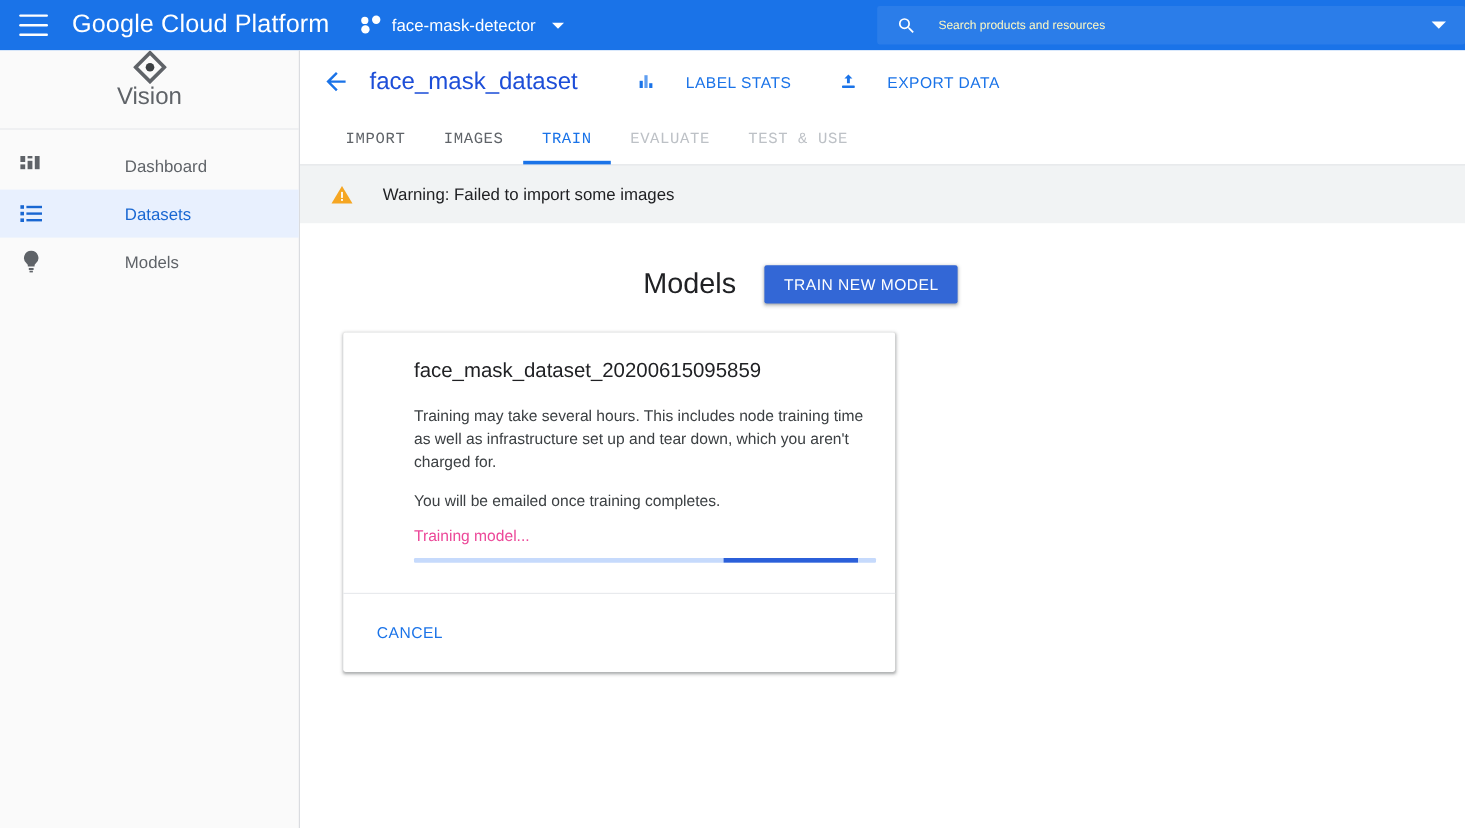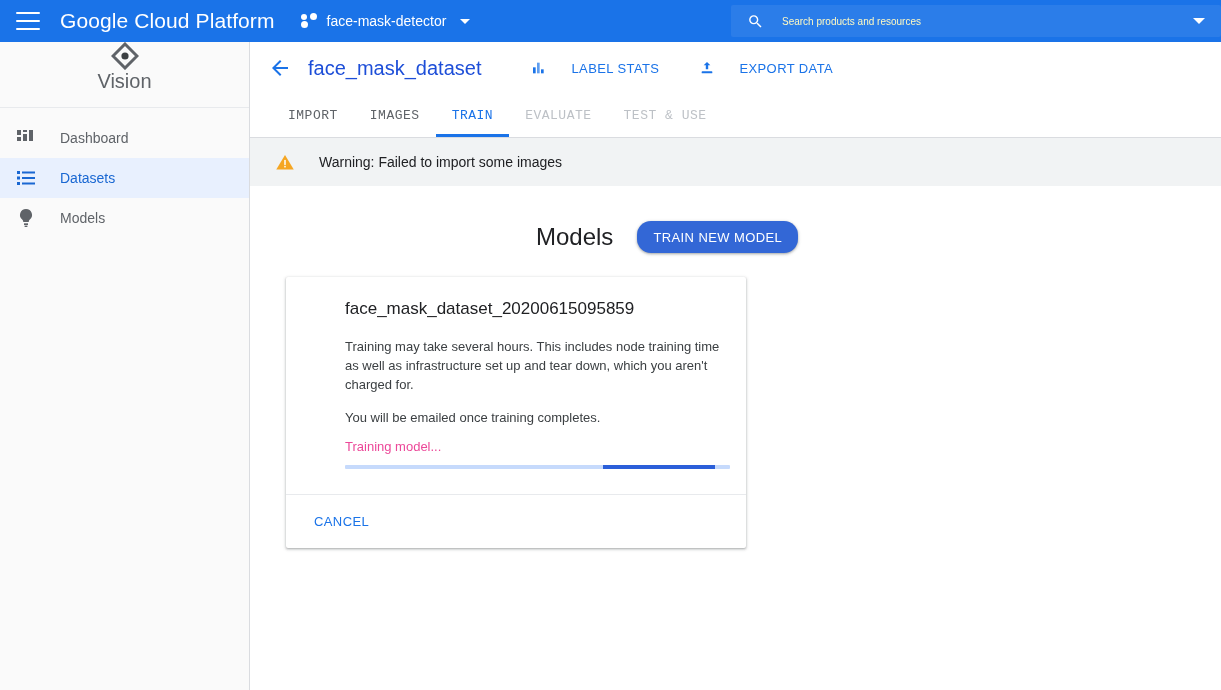--- a/index.html
+++ b/index.html
@@ -75,21 +75,21 @@
     flex-direction: column;
   }
   .vision-logo { width: 28px; height: 28px; margin-left: 12px; margin-right: 12px; flex:none;}
   .product-name { font-size: 20px; color: #5f6368; font-weight: 400; }
   .nav-list { padding-top: 10px; }
   .nav-item {
     height: 40px; display: flex; align-items: center;
     cursor: pointer; padding-left: 14px;
   }
   .nav-item .nav-ico { width: 24px; height: 24px; margin-right: 22px; flex:none; display:block;}
-  .nav-label { font-size: 14px; color: #5f6368; }
+  .nav-label { font-size: 14px; color: #5f6368; margin-left: 44px; }
   .nav-item.active { background: #e8f0fe; }
   .nav-item.active .nav-label { color: #1967d2; }
 
   
   .main {
     position: absolute; top: 42px; left: 250px;
     width: 971px; height: 648px;
     background: #ffffff;
   }
   .page-head {
@@ -136,21 +136,21 @@
   .warn-text { font-size: 14px; color: #202124; }
 
   .models-row {
     display: flex; align-items: center;
     margin-top: 35px; padding-left: 286px;
   }
   .models-title { font-size: 24px; color: #202124; font-weight: 400; }
   .train-btn {
     margin-left: 24px;
     background: #3367d6; color: #fff;
-    border: none; border-radius: 14px;
+    border: none; border-radius: 2px;
     height: 32px; padding: 0 16px;
     font-size: 13px; font-weight: 500; letter-spacing: .4px;
     font-family: "Liberation Sans", sans-serif;
     cursor: pointer;
     box-shadow: 0 1px 2px rgba(60,64,67,.3), 0 1px 3px 1px rgba(60,64,67,.15);
   }
 
   .model-card {
     position: absolute; left: 286px; top: 277px;
     width: 460px;
@@ -173,21 +173,21 @@
     height: 4px; width: 100%;
     background: #c6dafc; border-radius: 1px;
     position: relative; overflow: hidden;
   }
   .progress-fill {
     position: absolute; top: 0; height: 4px;
     background: #2b5fd9;
   }
   .card-footer {
     border-top: 1px solid #e8eaed;
-    height: 54px; display: flex; 
+    height: 66px; display: flex; 
     padding-left: 28px;
   }
   .cancel-btn {
     background: none; border: none;
     color: #1a73e8; font-size: 13px; font-weight: 500; letter-spacing: .4px;
     font-family: "Liberation Sans", sans-serif;
     cursor: pointer;
   }
 </style>
 </head>

